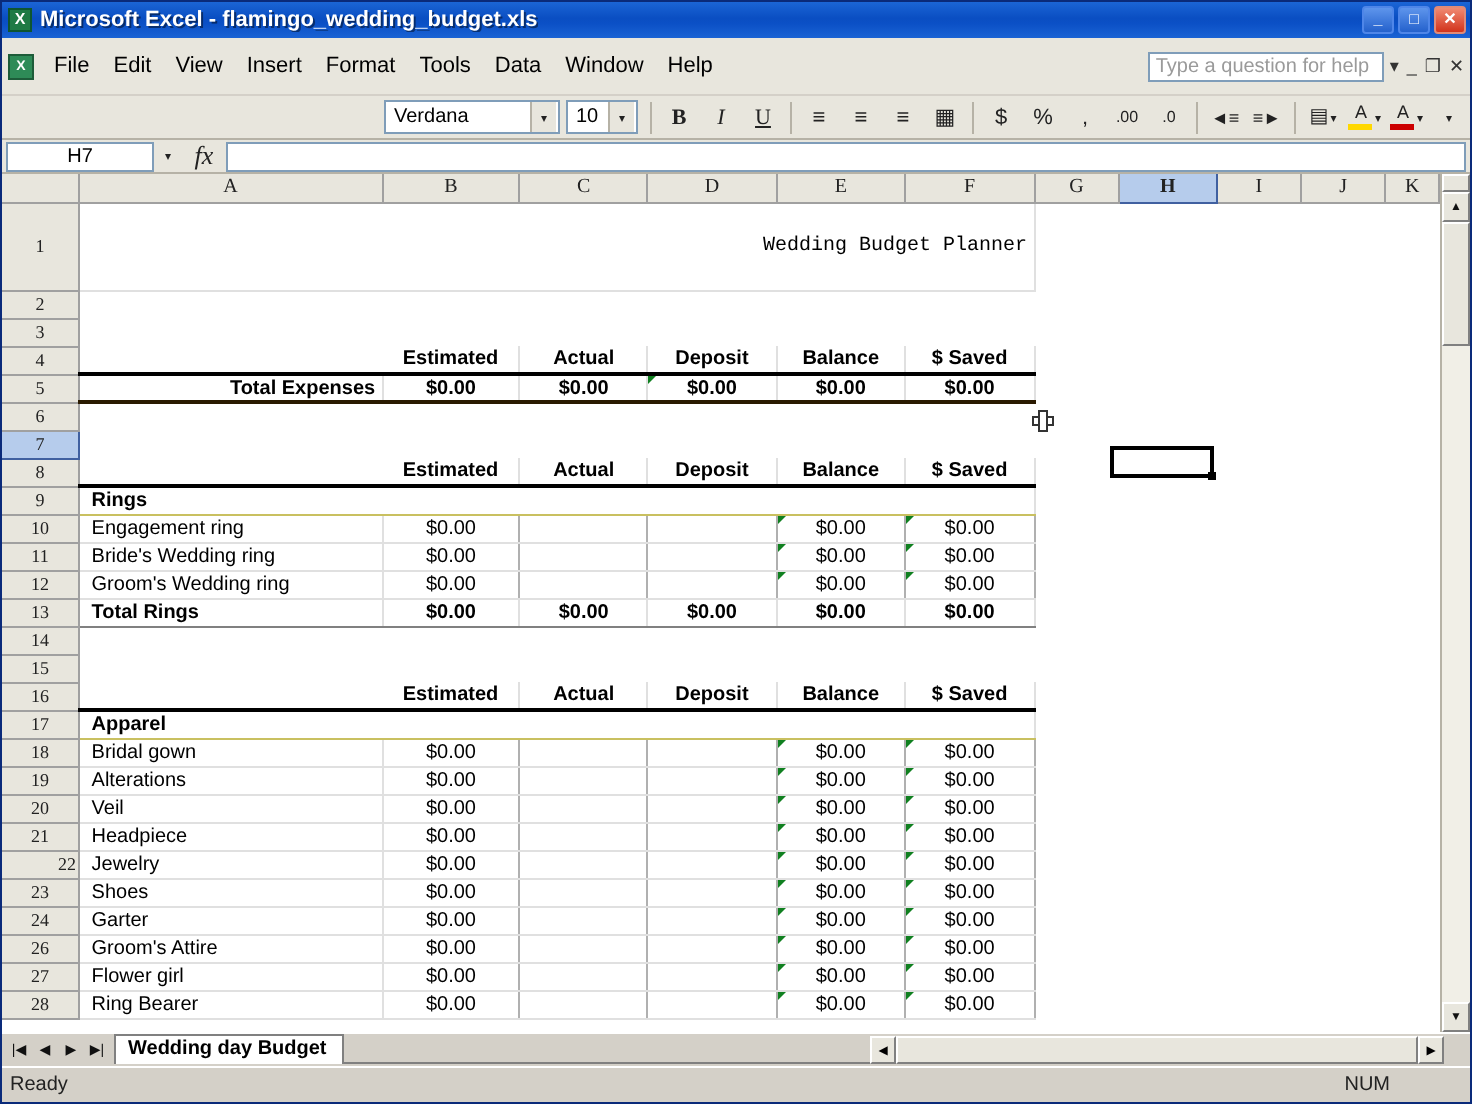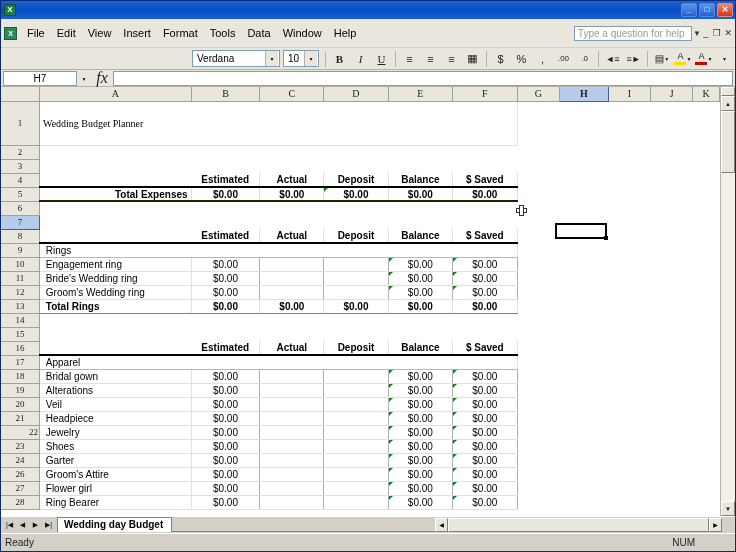--- a/index.html
+++ b/index.html
@@ -136,21 +136,21 @@
     background: #fff; border: 1px solid #7f9db9;
     font-size: 10px; text-align: center; line-height: 13px;
   }
   .nb-arrow {
     width: 14px; height: 15px;
     display: flex; align-items: center; justify-content: center;
     font-size: 6px; color: #222;
   }
   .fx {
     width: 22px; text-align: center;
-    font-size: 16px; font-style: italic;
+    font-size: 13px; font-style: italic;
     font-family: "Liberation Serif", serif; color: #222;
   }
   .fbinput {
     flex: 1; height: 15px; margin-right: 2px;
     background: #fff; border: 1px solid #7f9db9;
     font-size: 10px; padding-left: 3px; line-height: 13px;
   }
 
   
   .gridwrap { flex: 1; display: flex; background: #fff; position: relative; overflow: hidden; }
@@ -187,40 +187,40 @@
     white-space: nowrap;
     background: #fff;
   }
   td.blank { border-right: none; border-bottom: none; background:#fff; }
 
   
   .banner {
     background: #cc7a91;
     font-size: 25px;
     color: #000;
-    text-align: left;
-    font-family: Liberation Serif, serif;
+    text-align: right;
+    font-family: Liberation Mono, monospace;
     letter-spacing: 0px;
   }
   .hdrlbl {
     font-weight: bold; text-align: center; font-size: 10px;
     border-bottom: 2px solid #000 !important;
     background: #fff;
   }
   .totrow {
     background: #fbce97;
     border-top: 2px solid #2a1a00 !important;
     border-bottom: 2px solid #2a1a00 !important;
     font-weight: bold; font-size: 10px;
   }
   .totrow.lbl { text-align: right; }
   .totrow.num { text-align: center; }
   .sectionhdr {
     background: #ffff99;
-    font-weight: normal; font-size: 10px;
+    font-weight: bold; font-size: 10px;
     border-bottom: 1px solid #c9c060 !important;
     margin-top: 20px;
   }
   .itemlbl { text-align: left; color: #000; }
   .num { text-align: center; color: #000; }
   .boxed { border-right: 1px solid #b0b0b0 !important; }
   .subtotal {
     font-weight: bold; font-size: 10px;
     border-top: 1px solid #808080 !important;
     border-bottom: 1px solid #808080 !important;
@@ -324,20 +324,21 @@
   .statusbar .sep { flex: 1; }
   .statusbar .num-ind { margin-right: 36px; }
 </style>
 </head>
 <body>
 
 <div id="app">
 
   <div class="titlebar">
     <div class="xlicon">X</div>
+    <div class="ttl">Microsoft Excel - flamingo_wedding_budget.xls</div>
     <div class="spacer"></div>
     <div class="winbtn">_</div>
     <div class="winbtn">□</div>
     <div class="winbtn close">✕</div>
   </div>
 
   <div class="menubar">
     <div class="docicon">X</div>
     <div class="menu-item">File</div>
     <div class="menu-item">Edit</div>

